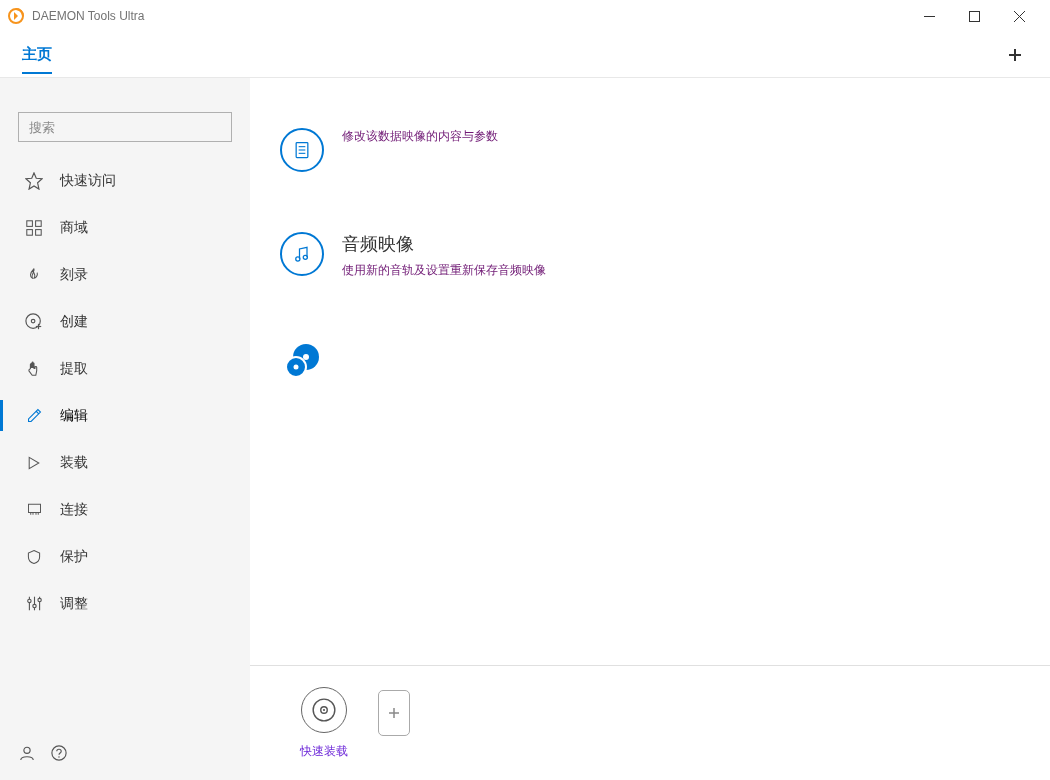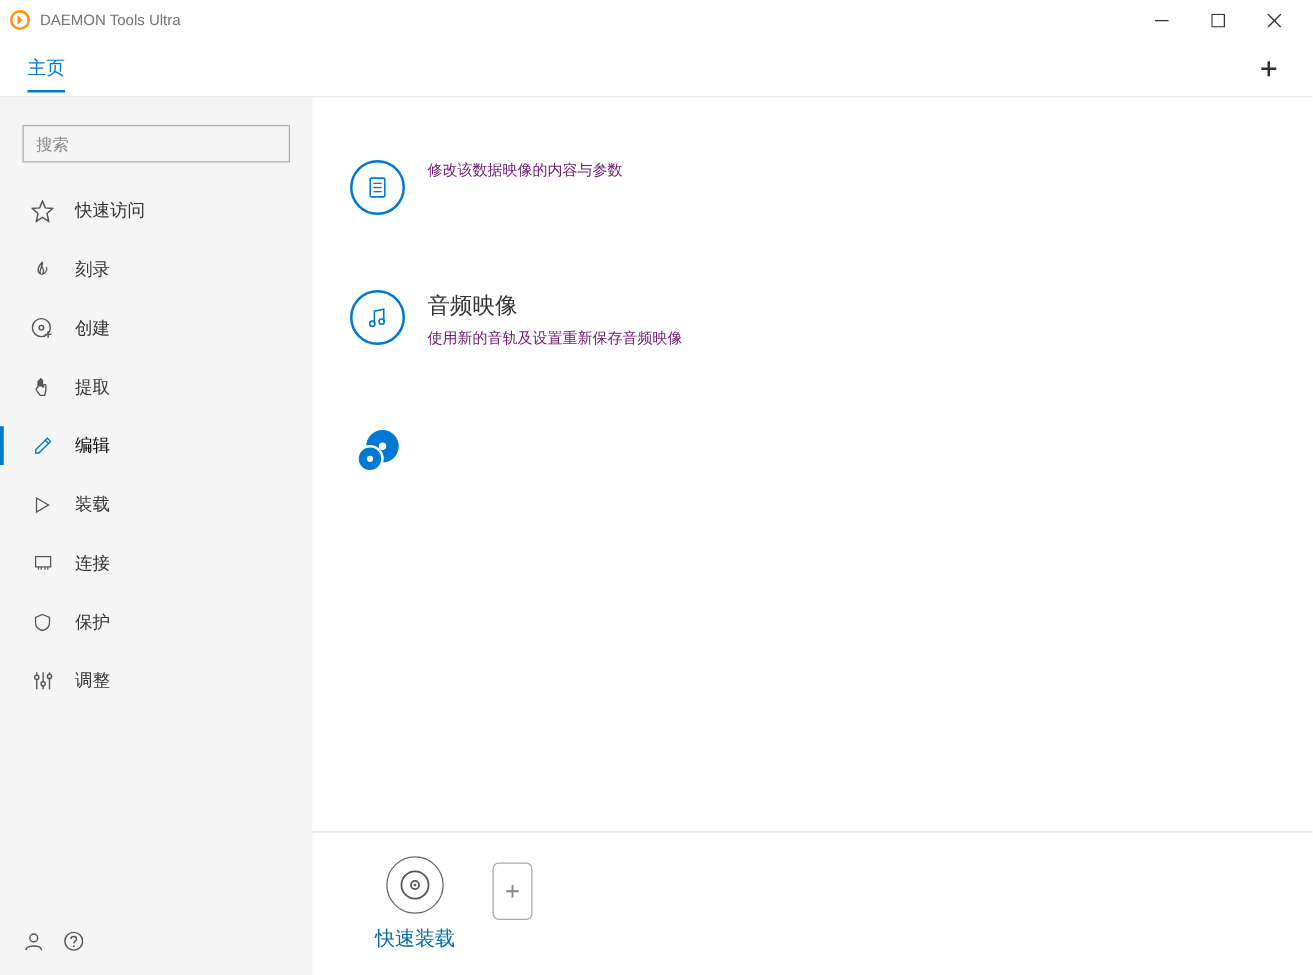--- a/index.html
+++ b/index.html
@@ -4,46 +4,46 @@
 <style>
 *{margin:0;padding:0;box-sizing:border-box;font-family:"Microsoft YaHei","Segoe UI",sans-serif}
 body{width:1050px;height:780px;background:#fff;overflow:hidden}
 .titlebar{height:32px;display:flex;align-items:center;padding:0 8px}
 .titlebar .logo{width:16px;height:16px;margin-right:8px;display:flex;align-items:center;justify-content:center}
 .titlebar .title{font-size:12px;color:#737373;flex:1}
 .win-controls{display:flex;gap:0}
 .win-btn{width:45px;height:32px;display:flex;align-items:center;justify-content:center;cursor:pointer}
 .win-btn svg{width:11px;height:11px}
 .header{height:46px;display:flex;align-items:center;padding:0 22px;border-bottom:1px solid #e8e8e8}
-.header .tab{color:#0078d4;font-size:15px;font-weight:400;border-bottom:2px solid #0078d4;padding-bottom:8px;margin-top:10px}
+.header .tab{color:#0078d4;font-size:15px;font-weight:700;border-bottom:2px solid #0078d4;padding-bottom:8px;margin-top:10px}
 .header .flex{flex:1}
 .header .plus-add{width:18px;height:18px;cursor:pointer;display:flex;align-items:center;justify-content:center;margin-right:4px}
 .container{display:flex;height:calc(780px - 78px)}
 .sidebar{width:250px;background:#f5f5f5;padding-top:18px;display:flex;flex-direction:column;position:relative}
-.search-box{margin:4px 18px 15px 18px}
+.search-box{margin:16px 18px 15px 18px}
 .search-box input{width:100%;height:30px;border:1px solid #b0b0b0;padding:0 10px;font-size:13px;background:#f5f5f5;outline:none}
 .search-box input::placeholder{color:#888}
 .nav-item{display:flex;align-items:center;height:47px;padding:0 24px;cursor:pointer;color:#333;position:relative}
 .nav-item .icon{width:20px;height:20px;margin-right:16px;display:flex;align-items:center;justify-content:center}
 .nav-item .label{font-size:14px}
 .nav-item.active{color:#000000}
 .nav-item.active::before{content:"";position:absolute;left:0;top:8px;bottom:8px;width:3px;background:#0078d4}
 .sidebar-footer{position:absolute;bottom:18px;left:18px;display:flex;gap:14px}
 .footer-icon{width:18px;height:18px;cursor:pointer;display:flex;align-items:center;justify-content:center;color:#555}
 .main{flex:1;display:flex;flex-direction:column;background:#fff}
 .main-content{flex:1;padding:40px 30px}
 .cards{display:flex;flex-wrap:wrap;gap:0}
 .card{width:380px;display:flex;padding:10px 0;margin-bottom:40px;cursor:pointer}
 .card .card-icon{width:44px;height:44px;border:2px solid #0078d4;border-radius:50%;display:flex;align-items:center;justify-content:center;margin-right:18px;color:#0078d4;flex-shrink:0}
 .card .card-title{font-size:18px;color:#333;margin-bottom:6px}
 .card .card-desc{font-size:12px;color:#701a75}
 .bottom-bar{height:115px;border-top:1px solid #e0e0e0;display:flex;align-items:center;padding:0 50px;gap:30px}
 .bottom-item{display:flex;flex-direction:column;align-items:center;cursor:pointer}
 .bottom-item .bicon{width:46px;height:46px;border:1.5px solid #666;border-radius:50%;display:flex;align-items:center;justify-content:center;margin-bottom:10px;color:#555}
-.bottom-item .blabel{font-size:16px;color:#0369a1}
+.bottom-item .blabel{font-size:12px;color:#6d28d9}
 .bottom-add{width:32px;height:46px;border:1.5px solid #aaa;border-radius:5px;display:flex;align-items:center;justify-content:center;cursor:pointer;color:#777;margin-top:-20px}
 </style>
 </head>
 <body>
 
 <div class="titlebar">
   <span class="logo">
     <svg viewBox="0 0 16 16">
         <circle cx="8" cy="8" r="7" fill="none" stroke="#f7941d" stroke-width="2"></circle>
         <path d="M8 1 A7 7 0 0 1 15 8" fill="none" stroke="#f7941d" stroke-width="2"></path>
@@ -91,20 +91,31 @@
     <div class="nav-item">
       <span class="icon">
           <svg viewBox="0 0 20 20" width="18" height="18">
             <path d="M10 1 L12.5 7 L19 7.5 L14 12 L15.5 19 L10 15.5 L4.5 19 L6 12 L1 7.5 L7.5 7 Z" fill="none" stroke="#555" stroke-width="1.3"></path>
           </svg>
         </span>
       <span class="label">快速访问</span>
     </div>
     <div class="nav-item">
       <span class="icon">
+          <svg viewBox="0 0 20 20" width="16" height="16">
+            <rect x="1" y="1" width="7" height="7" fill="none" stroke="#555" stroke-width="1.3"></rect>
+            <rect x="12" y="1" width="7" height="7" fill="none" stroke="#555" stroke-width="1.3"></rect>
+            <rect x="1" y="12" width="7" height="7" fill="none" stroke="#555" stroke-width="1.3"></rect>
+            <rect x="12" y="12" width="7" height="7" fill="none" stroke="#555" stroke-width="1.3"></rect>
+          </svg>
+        </span>
+      <span class="label">商域</span>
+    </div>
+    <div class="nav-item">
+      <span class="icon">
           <svg viewBox="0 0 20 20" width="16" height="18">
             <path d="M10 2 C 6 7 14 8 10 14 C 12 14 15 11 14 7 M10 2 C 11 6 6 9 8 14 C 5 13 4 8 10 2" fill="none" stroke="#555" stroke-width="1.3"></path>
           </svg>
         </span>
       <span class="label">刻录</span>
     </div>
     <div class="nav-item">
       <span class="icon">
           <svg viewBox="0 0 20 20" width="18" height="18">
             <circle cx="9" cy="9" r="8" fill="none" stroke="#555" stroke-width="1.3"></circle>

